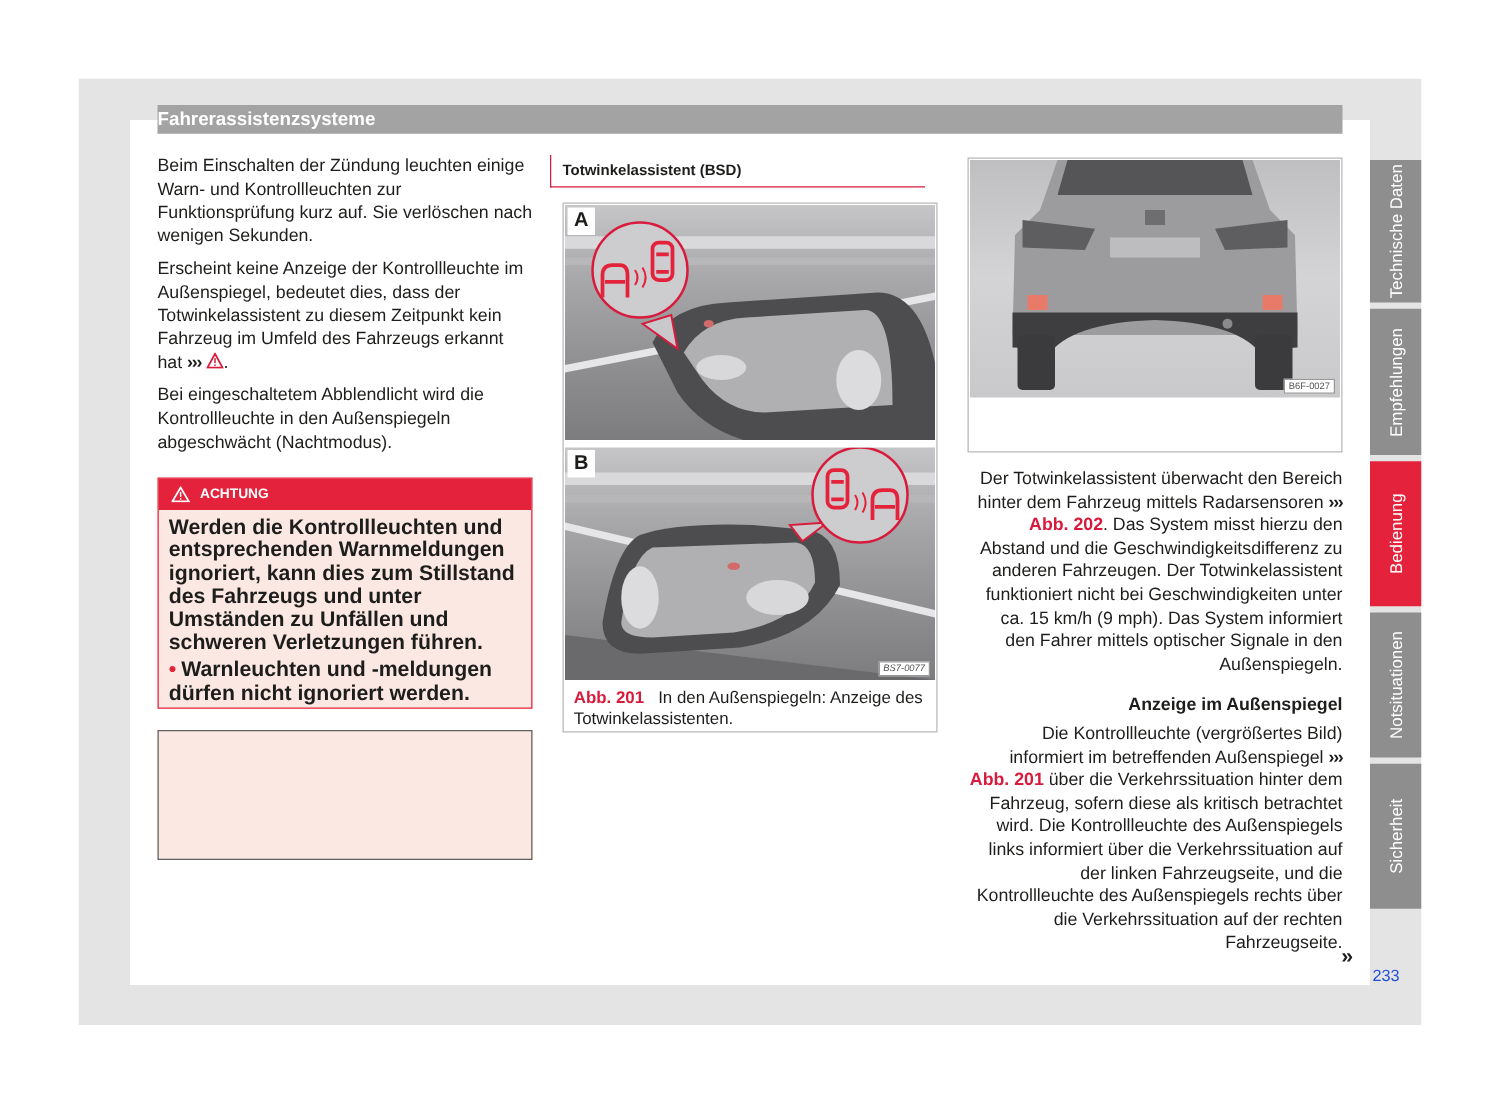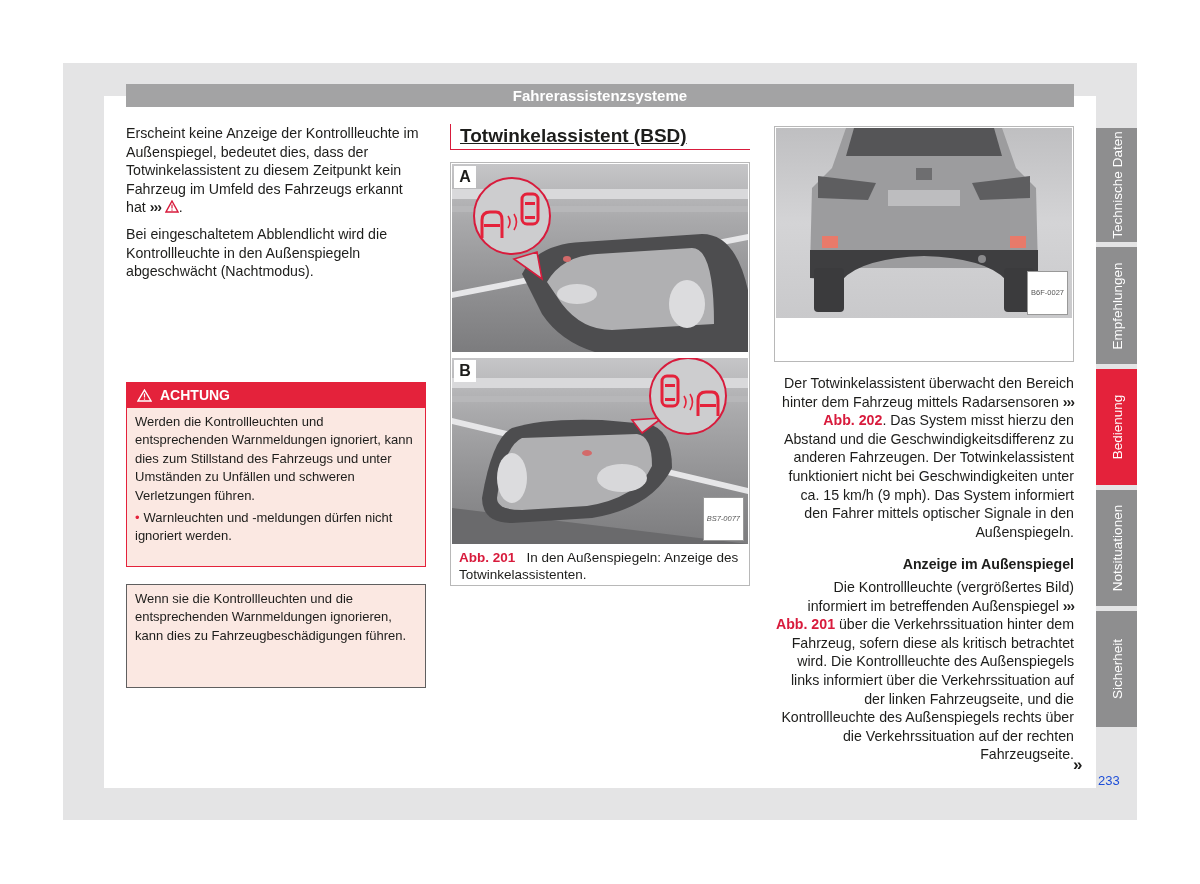--- a/index.html
+++ b/index.html
@@ -1,51 +1,51 @@
 <!DOCTYPE html>
 <html><head>
 <meta charset="utf-8">
 <style>
   html, body { margin:0; padding:0; }
   body { width:1200px; height:884px; background:#ffffff; position:relative; overflow:hidden;
          font-family:"Liberation Sans", "DejaVu Sans", sans-serif; color:#1d1d1b; }
   .outer-frame { position:absolute; left:63px; top:63px; width:1074px; height:757px; background:#e4e4e5; }
   .page { position:absolute; left:104px; top:96px; width:992px; height:692px; background:#ffffff; }
   .header-bar { position:absolute; left:126px; top:84px; width:948px; height:23px; background:#a3a3a4;
-                color:#ffffff; font-weight:bold; font-size:15px; text-align:center; line-height:23px; }
+                color:#ffffff; font-weight:bold; font-size:15px; text-align:left; line-height:23px; }
 
   .col { position:absolute; font-size:14.2px; line-height:18.6px; }
   .col p { margin:0 0 8px 0; }
   .col-left { left:126px; top:124px; width:300px; }
   .col-right { left:774px; top:124px; width:300px; }
 
   .arrow { font-weight:bold; letter-spacing:-1px; }
   .red { color:#d81b3c; font-weight:bold; }
   .warn-tri { display:inline-block; width:14px; height:13px; vertical-align:-1px; }
 
   .box { position:absolute; left:126px; width:300px; background:#fbe8e2; border:1px solid #d4d4d4; box-sizing:border-box; }
   .box-achtung { top:382px; height:185px; border-color:#e4223b; }
   .box-vorsicht { top:584px; height:104px; border-color:#5f5f5f; }
-  .box-head { height:25px; color:#fff; font-weight:bold; font-size:14px; line-height:25px; padding-left:10px; display:flex; align-items:center; gap:8px; }
+  .box-head { height:25px; color:#fff; font-weight:bold; font-size:11px; line-height:25px; padding-left:10px; display:flex; align-items:center; gap:8px; }
   .box-achtung .box-head { background:#e4223b; }
   .box-vorsicht .box-head { background:#5a5a5b; }
-  .box-body { padding:5px 12px 0 8px; font-weight:normal; font-size:13px; line-height:18.4px; }
+  .box-body { padding:5px 12px 0 8px; font-weight:bold; font-size:17px; line-height:18.4px; }
   .box-body p { margin:0 0 4px 0; }
   .bullet { color:#e4223b; margin-right:4px; }
 
-  .section-title { position:absolute; left:450px; top:124px; width:300px; height:26px; border-left:1.5px solid #d81b3c; border-bottom:1.5px solid #d81b3c;
-                   font-weight:bold; font-size:19px; line-height:24px; padding-left:9px; box-sizing:border-box;text-decoration:underline; }
+  .section-title { position:absolute; left:440px; top:124px; width:300px; height:26px; border-left:1.5px solid #d81b3c; border-bottom:1.5px solid #d81b3c;
+                   font-weight:bold; font-size:12px; line-height:24px; padding-left:9px; box-sizing:border-box; }
 
   .figure { position:absolute; border:1px solid #b8b8b8; background:#fff; box-sizing:border-box; }
   .fig201 { left:450px; top:162px; width:300px; height:424px; }
   .fig202 { left:774px; top:126px; width:300px; height:236px; }
   .fig-caption { position:absolute; left:8px; font-size:13.5px; line-height:17px; }
   .fig201 .fig-caption { top:386px; width:284px; }
   .fig202 .fig-caption { top:196px; width:284px; }
-  .fig-code { position:absolute; right:4px; font-size:7.5px; background:#fff; color:#555; padding:16px 3px; border:1px solid #999; line-height:10px; }
+  .fig-code { position:absolute; right:4px; font-size:7.5px; background:#fff; color:#555; padding:0 3px; border:1px solid #999; line-height:10px; }
 
   .img-panel { position:absolute; left:1px; width:296px; background:linear-gradient(180deg,#c6c6c8 0%,#a9a9ab 30%,#8e8e90 70%,#7c7c7e 100%); overflow:hidden; }
   .panel-a { top:1px; height:188px; }
   .panel-b { top:195px; height:186px; }
   .panel-label { position:absolute; left:2px; top:2px; width:22px; height:22px; background:#fff; font-weight:bold; font-size:16px; line-height:22px; text-align:center; }
 
   .car-img { position:absolute; left:1px; top:1px; width:296px; height:190px; background:linear-gradient(180deg,#bfbfc1 0%,#d4d4d6 50%,#c9c9cb 100%); overflow:hidden; }
 
   .sidetabs { position:absolute; left:1096px; top:128px; width:41px; }
   .sidetab { position:absolute; left:0; width:41px; background:#8e8e8f; color:#fff; font-size:13.5px; }
@@ -57,20 +57,21 @@
 </style>
 </head>
 <body>
 
 <div class="outer-frame"></div>
 <div class="page"></div>
 
 <div class="header-bar">Fahrerassistenzsysteme</div>
 
 <div class="col col-left">
+  <p>Beim Einschalten der Zündung leuchten einige Warn- und Kontrollleuchten zur Funktionsprüfung kurz auf. Sie verlöschen nach wenigen Sekunden.</p>
   <p><span>Erscheint keine Anzeige der Kontrollleuchte im Außenspiegel, bedeutet dies, dass der Totwinkelassistent zu diesem Zeitpunkt kein Fahrzeug im Umfeld des Fahrzeugs erkannt hat</span> <span class="arrow">›››</span> <svg class="warn-tri" viewBox="0 0 14 13">
         <path d="M7 1 L13 12 L1 12 Z" fill="none" stroke="#d81b3c" stroke-width="1.4"></path>
         <rect x="6.4" y="4.5" width="1.2" height="4" fill="#d81b3c"></rect>
         <rect x="6.4" y="9.5" width="1.2" height="1.2" fill="#d81b3c"></rect>
       </svg>.</p>
   <p>Bei eingeschaltetem Abblendlicht wird die Kontrollleuchte in den Außenspiegeln abgeschwächt (Nachtmodus).</p>
 </div>
 
 <div class="box box-achtung">
   <div class="box-head">
@@ -81,23 +82,20 @@
       </svg>
     <span>ACHTUNG</span>
   </div>
   <div class="box-body">
     <p>Werden die Kontrollleuchten und entsprechenden Warnmeldungen ignoriert, kann dies zum Stillstand des Fahrzeugs und unter Umständen zu Unfällen und schweren Verletzungen führen.</p>
     <p><span class="bullet">•</span><span>Warnleuchten und -meldungen dürfen nicht ignoriert werden.</span></p>
   </div>
 </div>
 
 <div class="box box-vorsicht">
-  <div class="box-body">
-    <p>Wenn sie die Kontrollleuchten und die entsprechenden Warnmeldungen ignorieren, kann dies zu Fahrzeugbeschädigungen führen.</p>
-  </div>
 </div>
 
 <div class="section-title">Totwinkelassistent (BSD)</div>
 
 <div class="figure fig201">
   <div class="img-panel panel-a">
     <svg width="296" height="188" viewBox="0 0 296 188">
       <rect x="0" y="25" width="296" height="10" fill="#d9d9db"></rect>
       <rect x="0" y="42" width="296" height="6" fill="#b7b7b9"></rect>
       <path d="M0 128 L296 70 L296 76 L0 134 Z" fill="#e6e6e8"></path>

